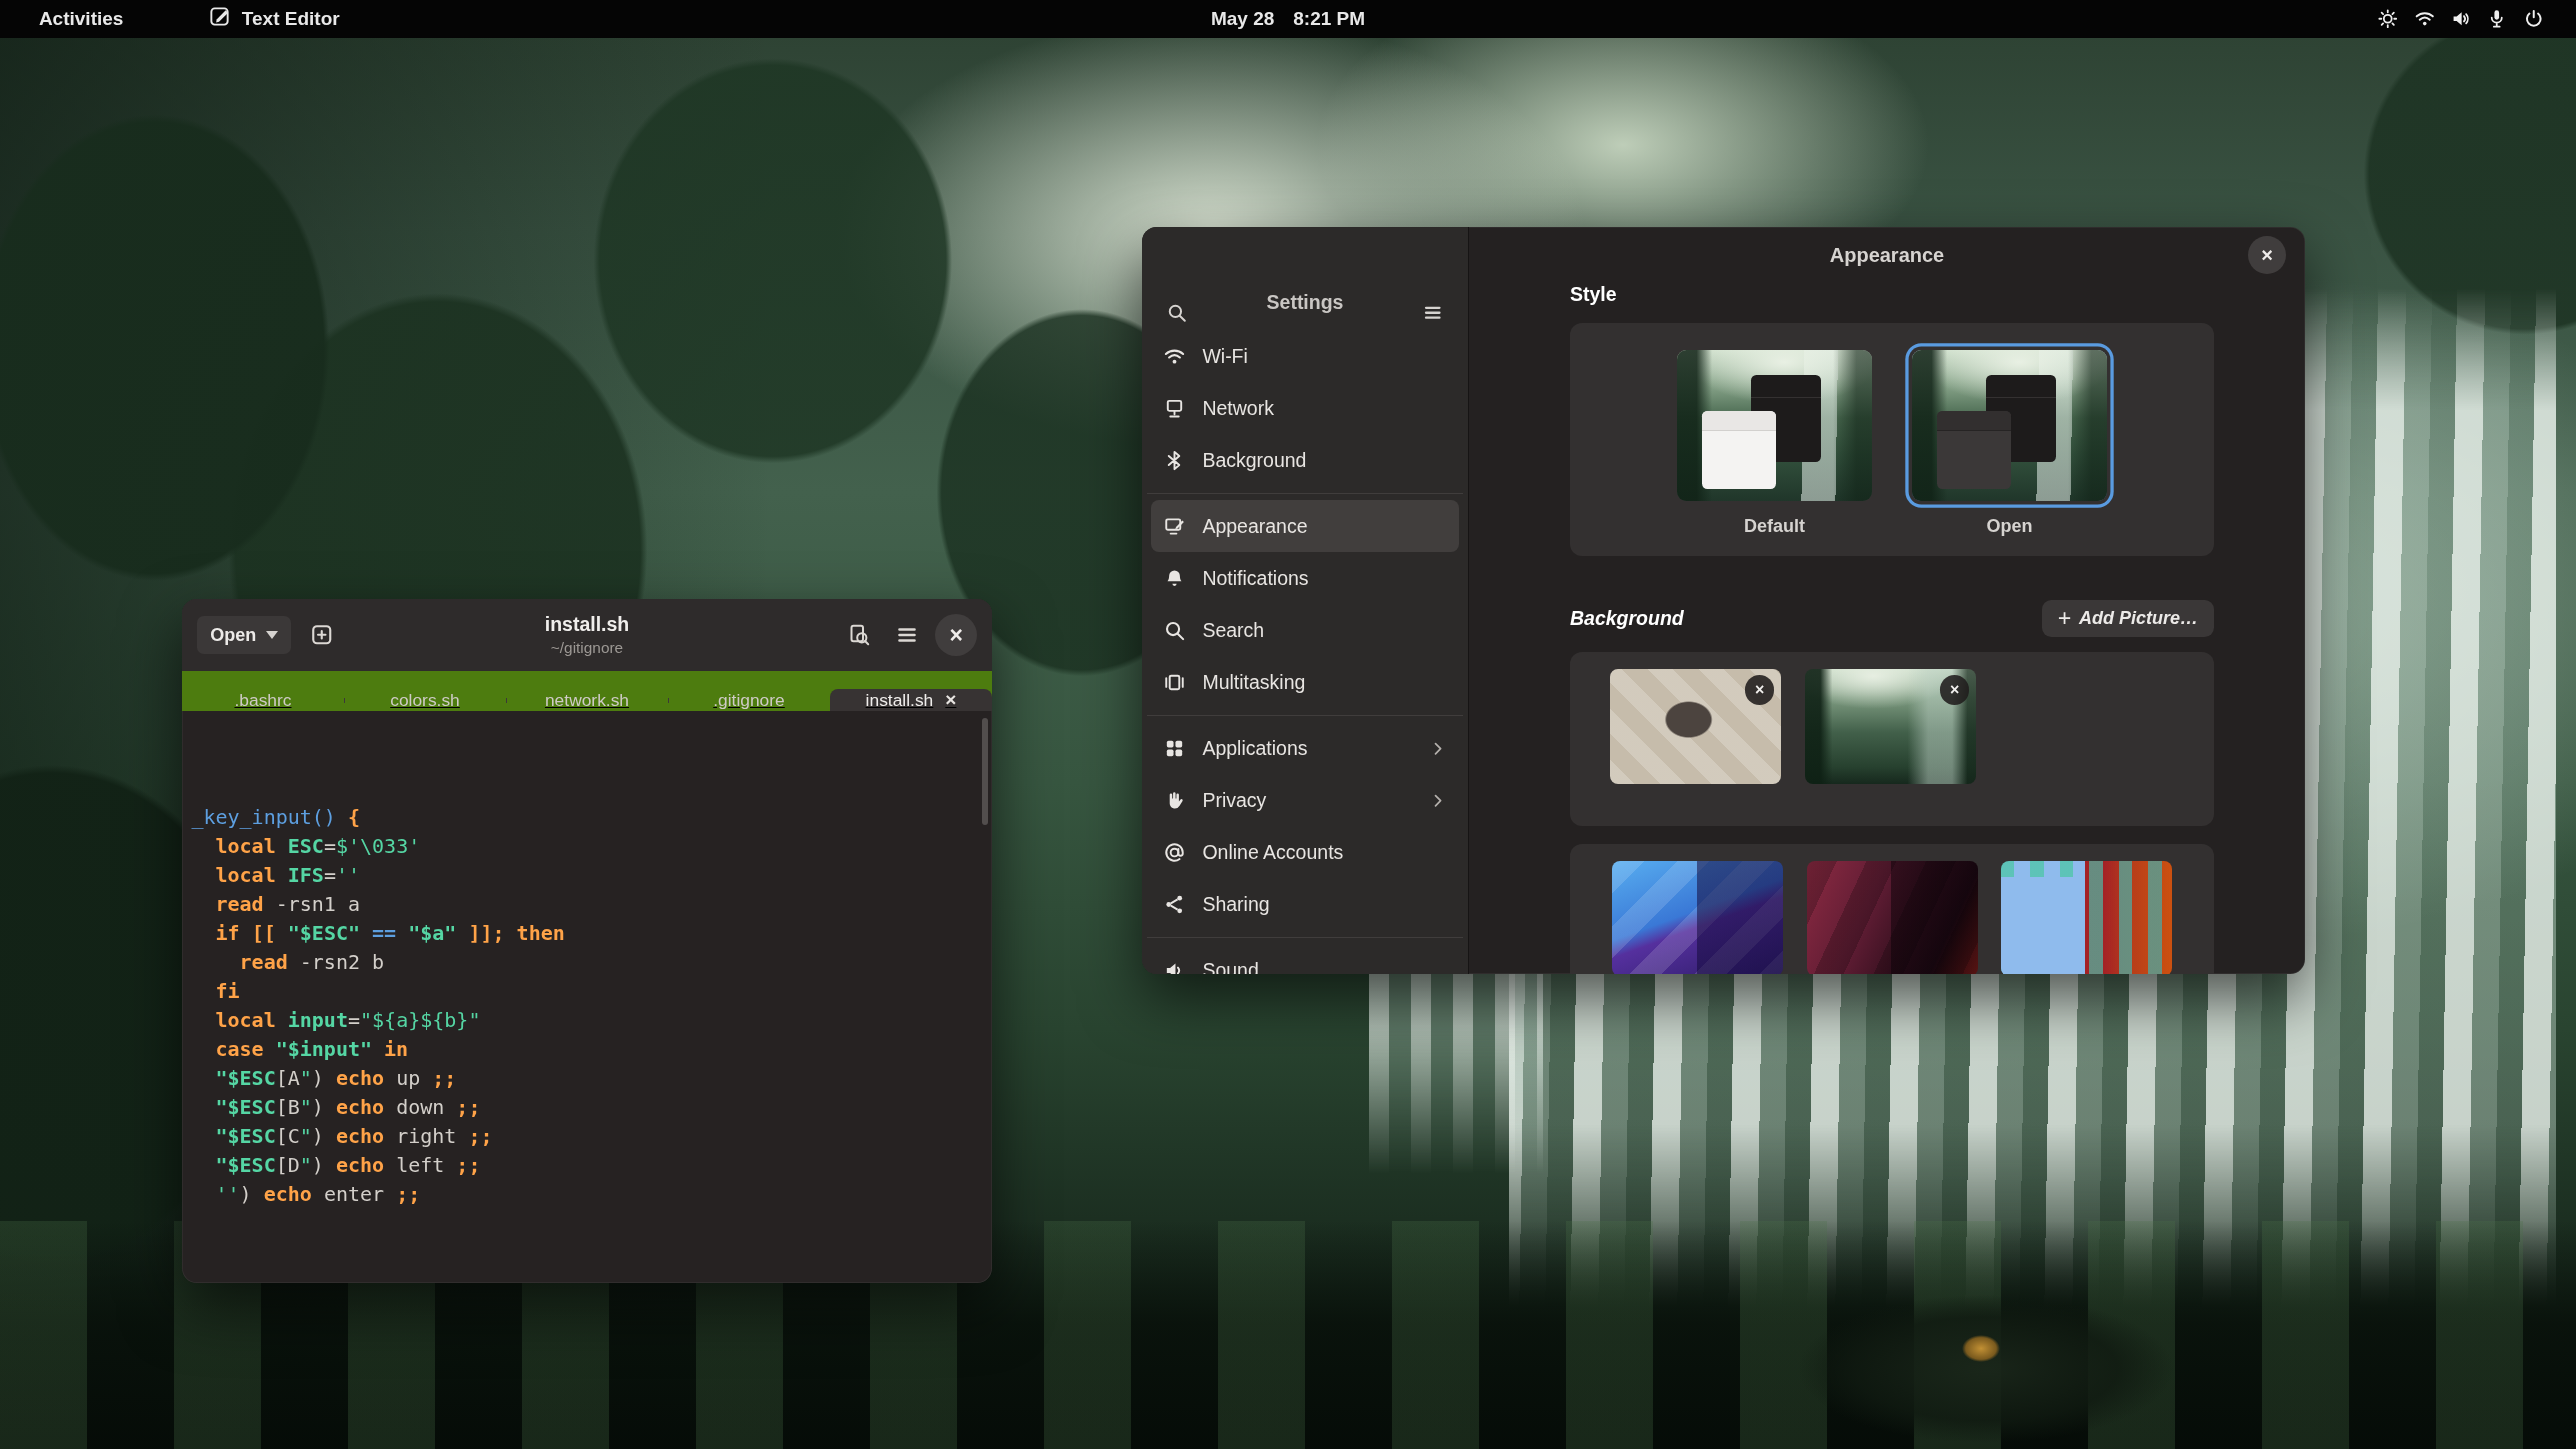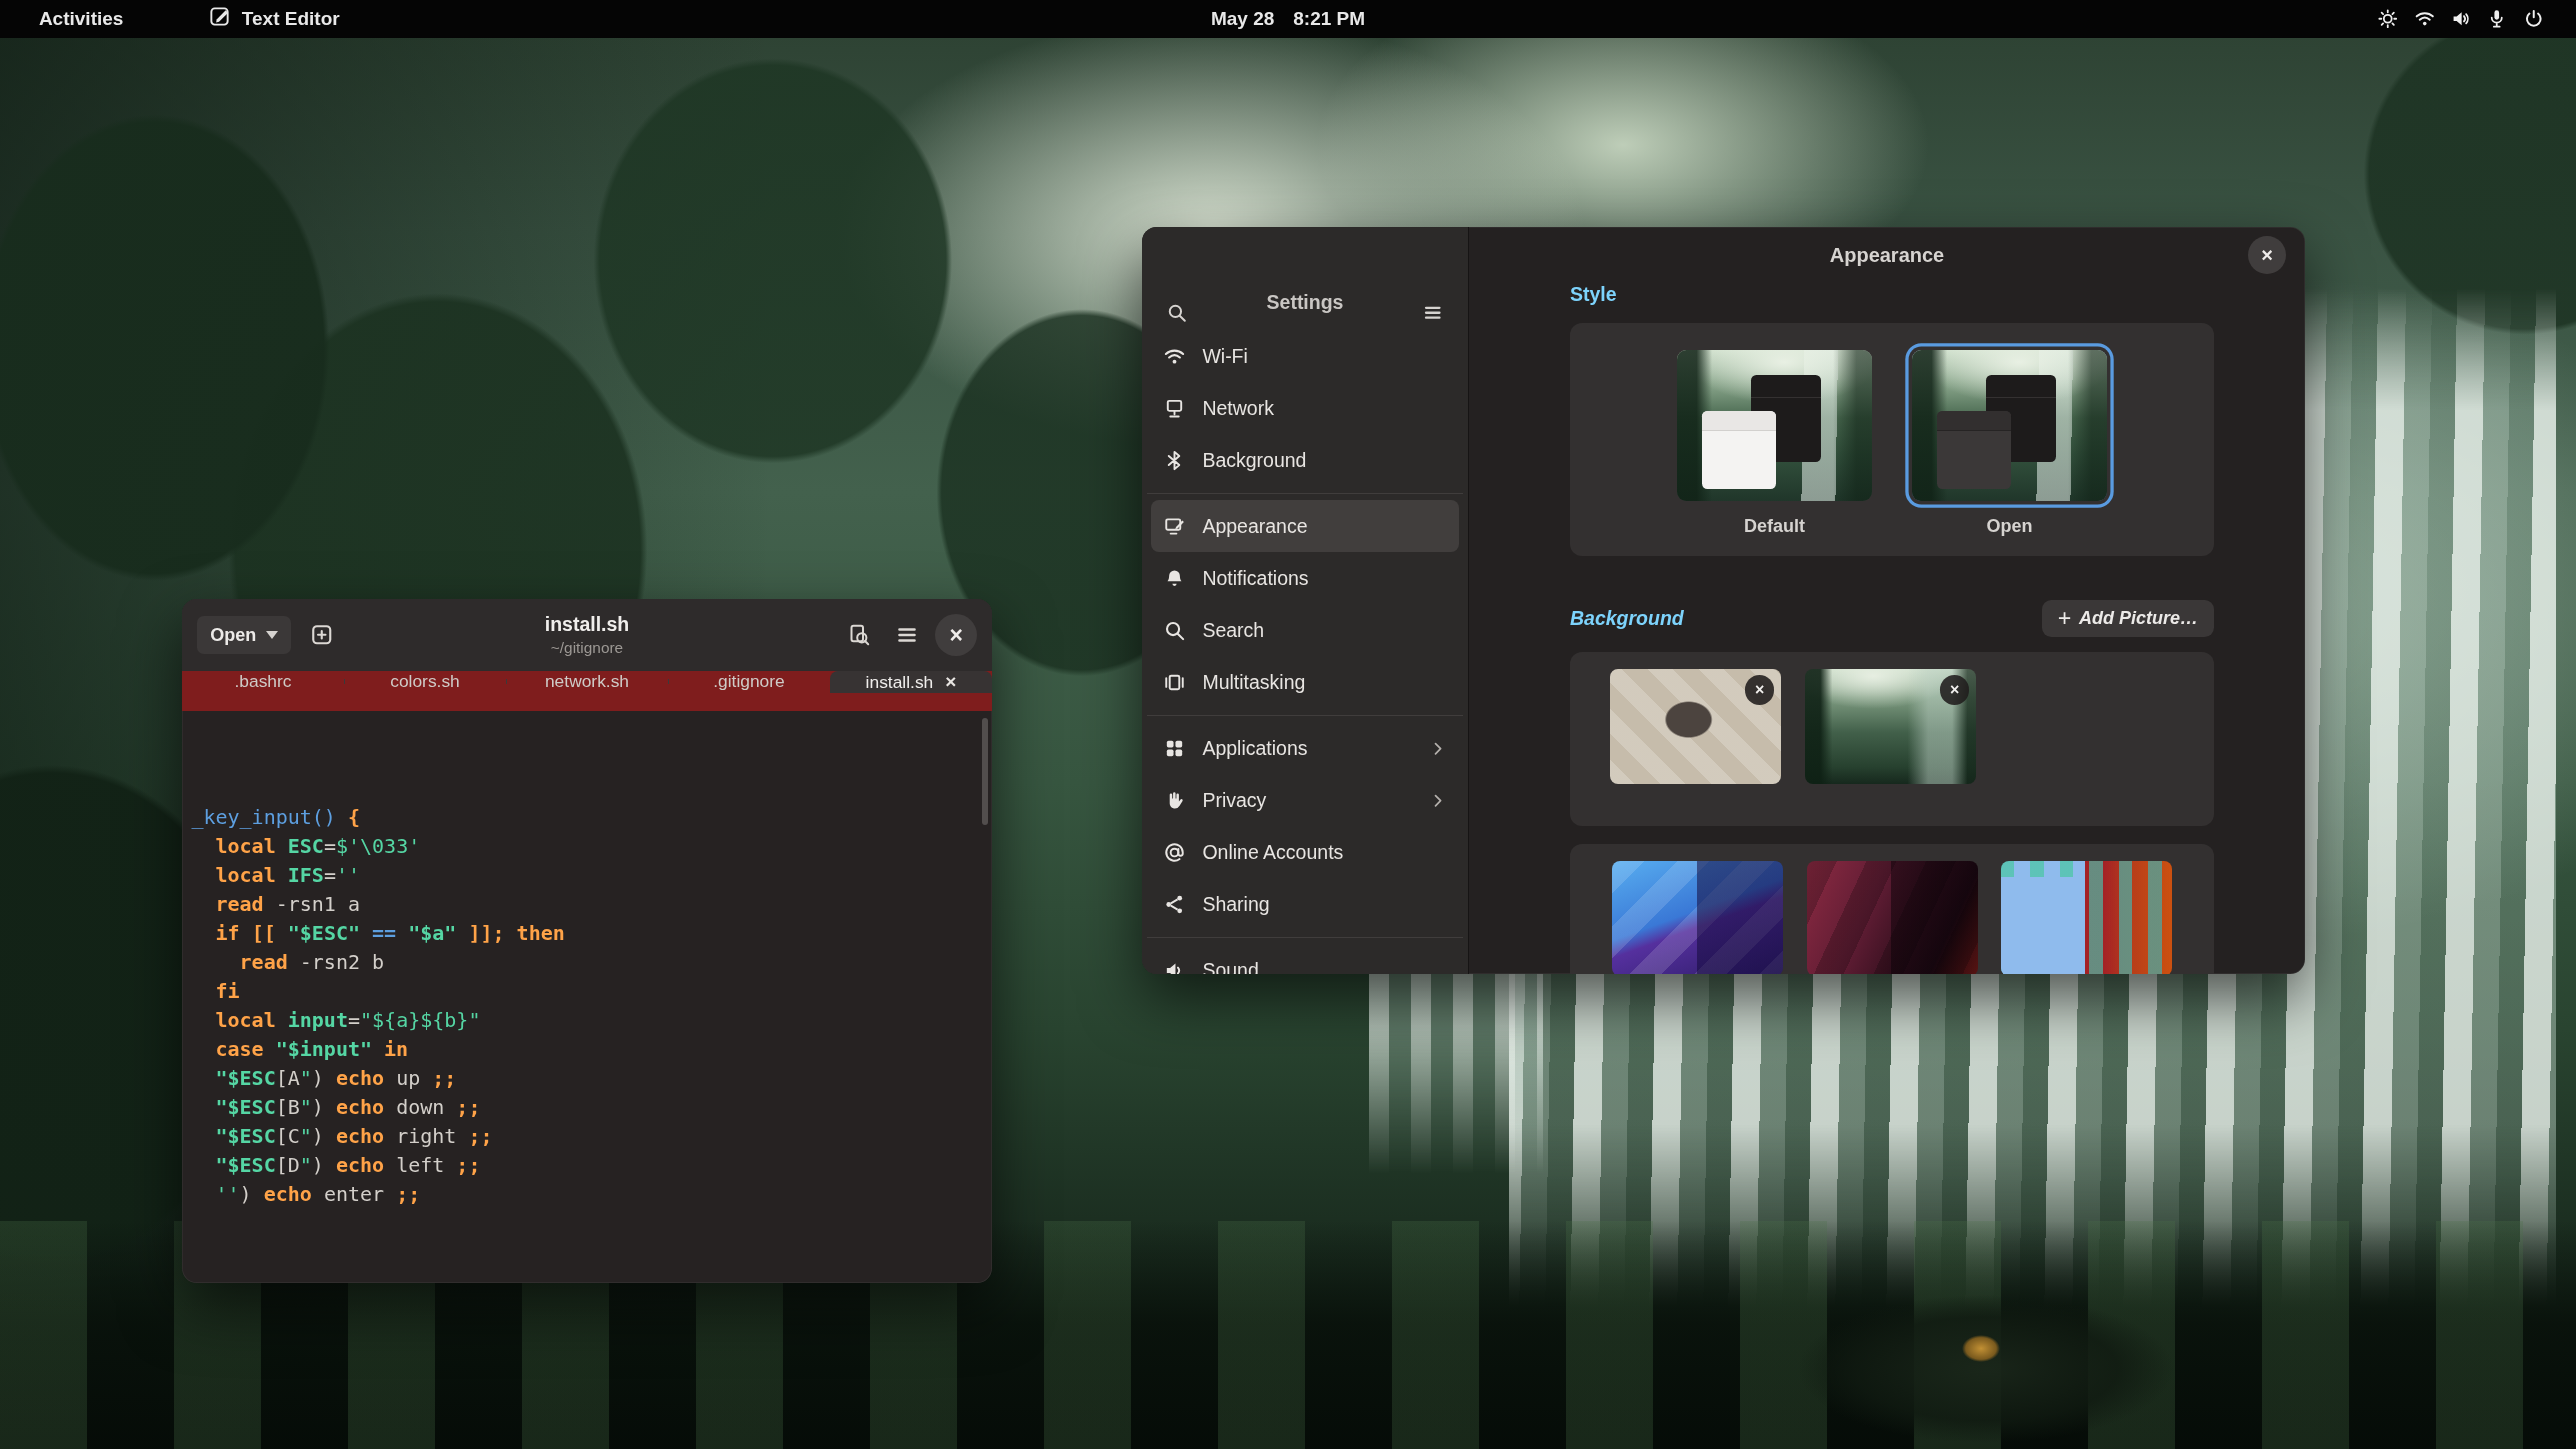--- a/index.html
+++ b/index.html
@@ -79,21 +79,21 @@
     border-top:8px solid #d6d3d0; }
   .ed-newtab { width:38px; height:38px; margin-left:12px; }
   .ed-newtab svg { width:25.5px; height:25.5px; }
   .ed-titlebox { position:absolute; left:50%; top:50%; transform:translate(-50%,-50%); text-align:center; }
   .ed-title { font-size:19.5px; font-weight:700; color:#f0eeec; }
   .ed-subtitle { font-size:15.4px; color:#9c9894; margin-top:2.7px; }
   .ed-right { margin-left:auto; display:flex; align-items:center; gap:9.4px; }
   .ed-right .iconbtn { width:38px; height:38px; }
   .ed-right svg { width:24px; height:24px; }
   .ed-close { width:42px; height:42px; font-size:23px; }
-  .ed-tabs { height:40px; background:#7f1d1d; display:flex; align-items:flex-start; }
+  .ed-tabs { height:40px; background:#4d7c0f; display:flex; align-items:flex-end;text-decoration:underline; }
   .ed-tab { flex:1; display:flex; align-items:center; justify-content:center; gap:12px;
     color:#cfcbc7; font-size:17.4px; position:relative; }
   .ed-tab + .ed-tab::before { content:""; position:absolute; left:0; top:8px; bottom:8px; width:0.7px; background:#3c3939; }
   .ed-tab.active { background:#373333; border-radius:8px 8px 0 0; color:#f0eeec; }
   .ed-tab.active::before { display:none; }
   .ed-tab .tab-close { font-size:19px; font-weight:700; color:#e8e5e2; }
   .ed-code { position:relative; height:492px; padding:5.4px 0 0 9.4px; font-family:"DejaVu Sans Mono", monospace;
     font-size:20px; line-height:29px; white-space:pre; }
   .tok-p  { color:#d3cfca; }
   .tok-k  { color:#ffa348; font-weight:bold; }
@@ -122,21 +122,21 @@
   .st-item .chev svg { width:17.4px; height:17.4px; }
   .st-divider { height:0.7px; background:#403d3c; margin:6.7px 5.4px; }
 
   .st-main { flex:1; position:relative; }
   .st-main-header { height:56px; position:relative; display:flex; align-items:center; }
   .st-main-title { position:absolute; left:50%; top:50%; transform:translate(-50%,-50%);
     font-size:20px; font-weight:700; color:#d6d3d0; }
   .st-close { position:absolute; right:19px; top:50%; transform:translateY(-50%);
     width:38px; height:38px; font-size:20px; }
   .st-content { position:absolute; left:101px; top:56px; width:644px; bottom:0; }
-  .sec-label { font-size:19.5px; font-weight:700; color:#7dd3fc; }
+  .sec-label { font-size:19.5px; font-weight:700; color:#ffffff; }
   .card { background:#333030; border-radius:12px; }
 
   .style-card { margin-top:17.4px; height:233px; display:flex; justify-content:center; gap:40px; padding-top:27px; }
   .style-opt { display:flex; flex-direction:column; align-items:center; gap:14.8px;font-weight:bold; }
   .style-thumb { width:195px; height:151px; border-radius:9.4px; position:relative; overflow:hidden; }
   .style-opt.selected .style-thumb { box-shadow:0 0 0 3.4px #333030, 0 0 0 6.7px #5a9be0; }
   .style-label { font-size:18px; color:#d6d3d0; }
   .mini-forest { position:absolute; inset:0;
     background:
       linear-gradient(90deg, rgba(16,34,22,.85) 0 10%, transparent 18% 80%, rgba(16,34,22,.6) 92%),

